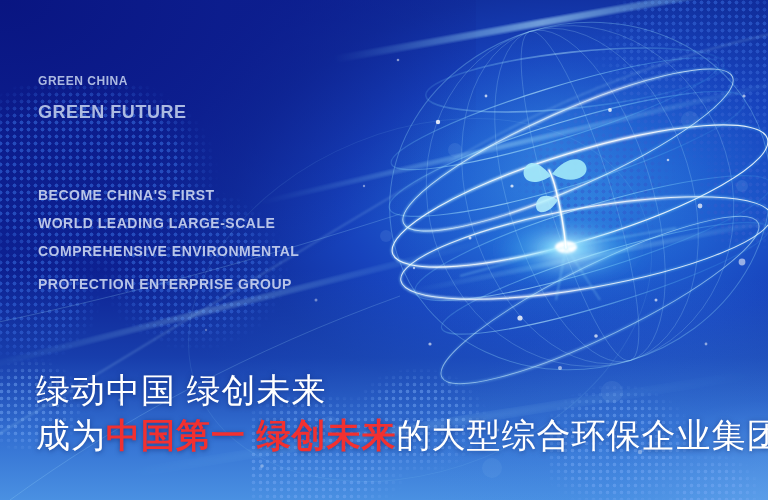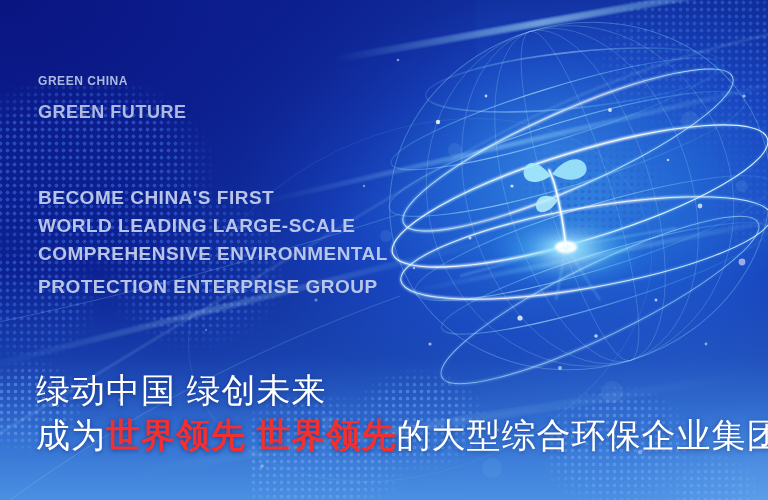--- a/index.html
+++ b/index.html
@@ -101,21 +101,21 @@
     white-space:nowrap;
     opacity:.93;
   }
   #tag-line-0{top:74px;font-size:12px;}
   #tag-line-1{top:102px;font-size:18px;}
 
   .claim-en{
     position:absolute;left:38px;
     color:#c2cdec;
     font-weight:bold;
-    font-size:19px;
+    font-size:14px;
     letter-spacing:.5px;
     text-transform:uppercase;
     white-space:nowrap;
     opacity:.95;
   }
   #claim-line-0{top:187px;}
   #claim-line-1{top:215px;}
   #claim-line-2{top:243px;}
   #claim-line-3{top:276px;}
 
@@ -302,16 +302,16 @@
   <div class="tagline-en" id="tag-line-0">GREEN CHINA</div>
   <div class="tagline-en" id="tag-line-1">GREEN FUTURE</div>
 
   <div class="claim-en" id="claim-line-0">BECOME CHINA'S FIRST</div>
   <div class="claim-en" id="claim-line-1">WORLD LEADING LARGE-SCALE</div>
   <div class="claim-en" id="claim-line-2">COMPREHENSIVE ENVIRONMENTAL</div>
   <div class="claim-en" id="claim-line-3">PROTECTION ENTERPRISE GROUP</div>
 
   <div id="headline">
     <div class="headline-line">绿动中国 绿创未来</div>
-    <div class="headline-line"><span>成为</span><span class="hl-accent">世界领先 世界领先</span><span>的大型综合环保企业集团</span></div>
+    <div class="headline-line"><span>成为</span><span class="hl-accent">中国第一 绿创未来</span><span>的大型综合环保企业集团</span></div>
   </div>
 
 </div>
 
 </body></html>

